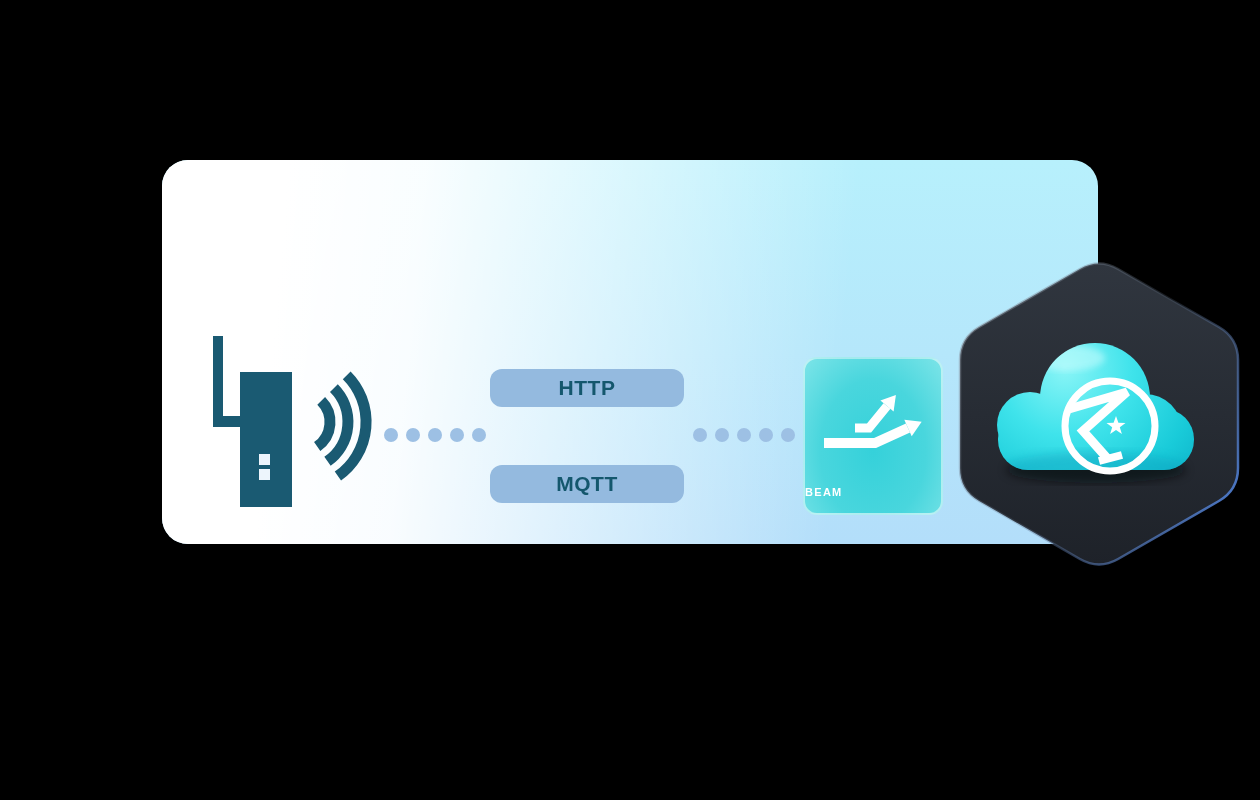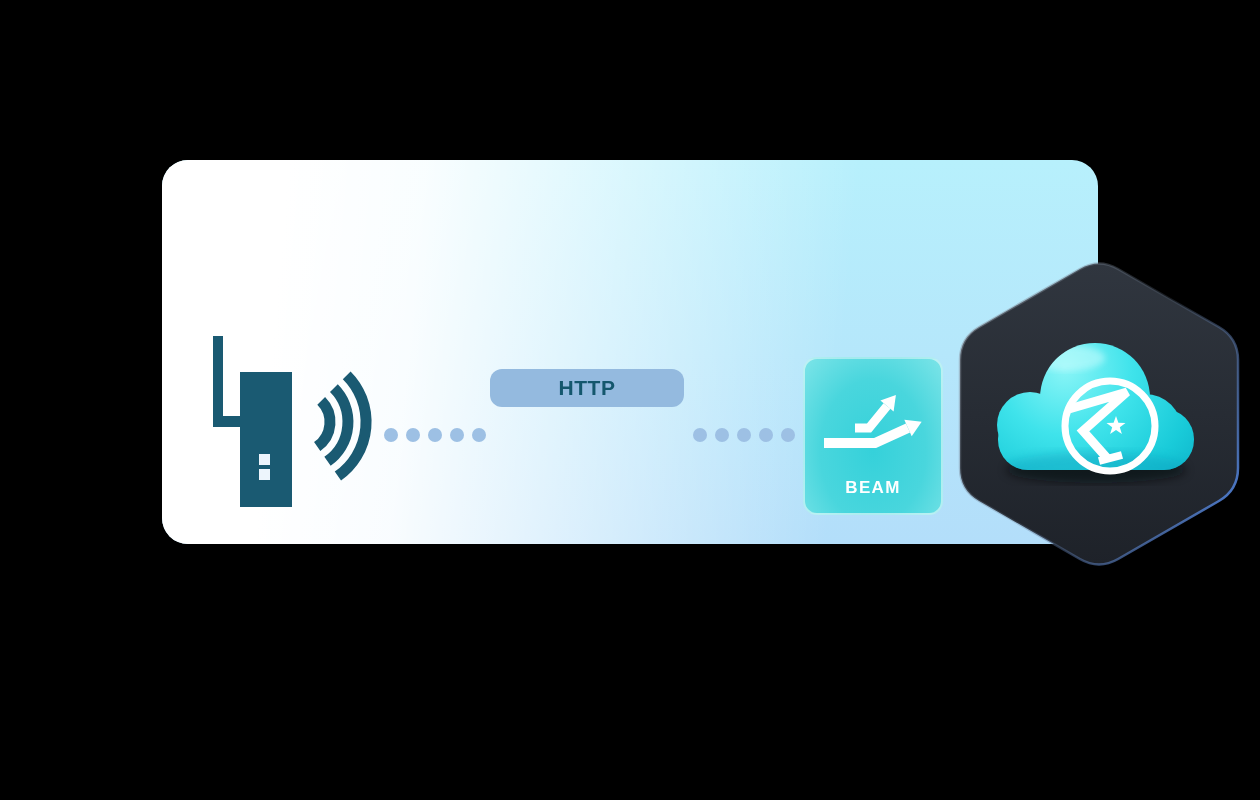--- a/index.html
+++ b/index.html
@@ -15,22 +15,22 @@
   .dots-right{left:531px;top:268px;}
   .dots span{width:14px;height:14px;border-radius:50%;background:#9dc0e4;display:block;}
   .pill{position:absolute;left:328px;width:194px;height:38px;border-radius:12px;background:#94badf;
         display:flex;align-items:center;justify-content:center;
         font-size:21px;font-weight:bold;color:#14576d;letter-spacing:.5px;}
   .pill-http{top:209px;} .pill-tcp{top:257px;} .pill-mqtt{top:305px;}
   .beam-box{position:absolute;left:641px;top:197px;width:140px;height:158px;border-radius:14px;
         background:radial-gradient(ellipse at 50% 60%, #35d1da 0%, #49d6dd 55%, #7ce4e8 100%);
         border:2px solid rgba(255,255,255,.5);box-sizing:border-box;}
   .beam-box svg{position:absolute;left:0;top:0;}
-  .beam-label{position:absolute;left:0;right:0;bottom:15px;text-align:center;color:#fff;
-        font-size:17px;font-weight:bold;letter-spacing:1.3px;}
+  .beam-label{position:absolute;left:0;right:0;bottom:15px;color:#fff;
+        font-size:11px;font-weight:bold;letter-spacing:1.3px;}
   .hex-svg{position:absolute;left:940px;top:240px;}
 </style>
 </head>
 <body>
 
 <div class="stage">
 
   <div class="card">
 
     <svg class="device-svg" width="210" height="195" viewBox="0 0 210 195">
@@ -53,20 +53,23 @@
     <div class="dots dots-left">
       <span></span>
       <span></span>
       <span></span>
       <span></span>
       <span></span>
     </div>
 
     <div class="pill pill-http">
       <span>HTTP</span>
+    </div>
+    <div class="pill pill-mqtt">
+      <span>MQTT</span>
     </div>
 
     <div class="dots dots-right">
       <span></span>
       <span></span>
       <span></span>
       <span></span>
       <span></span>
     </div>
 

